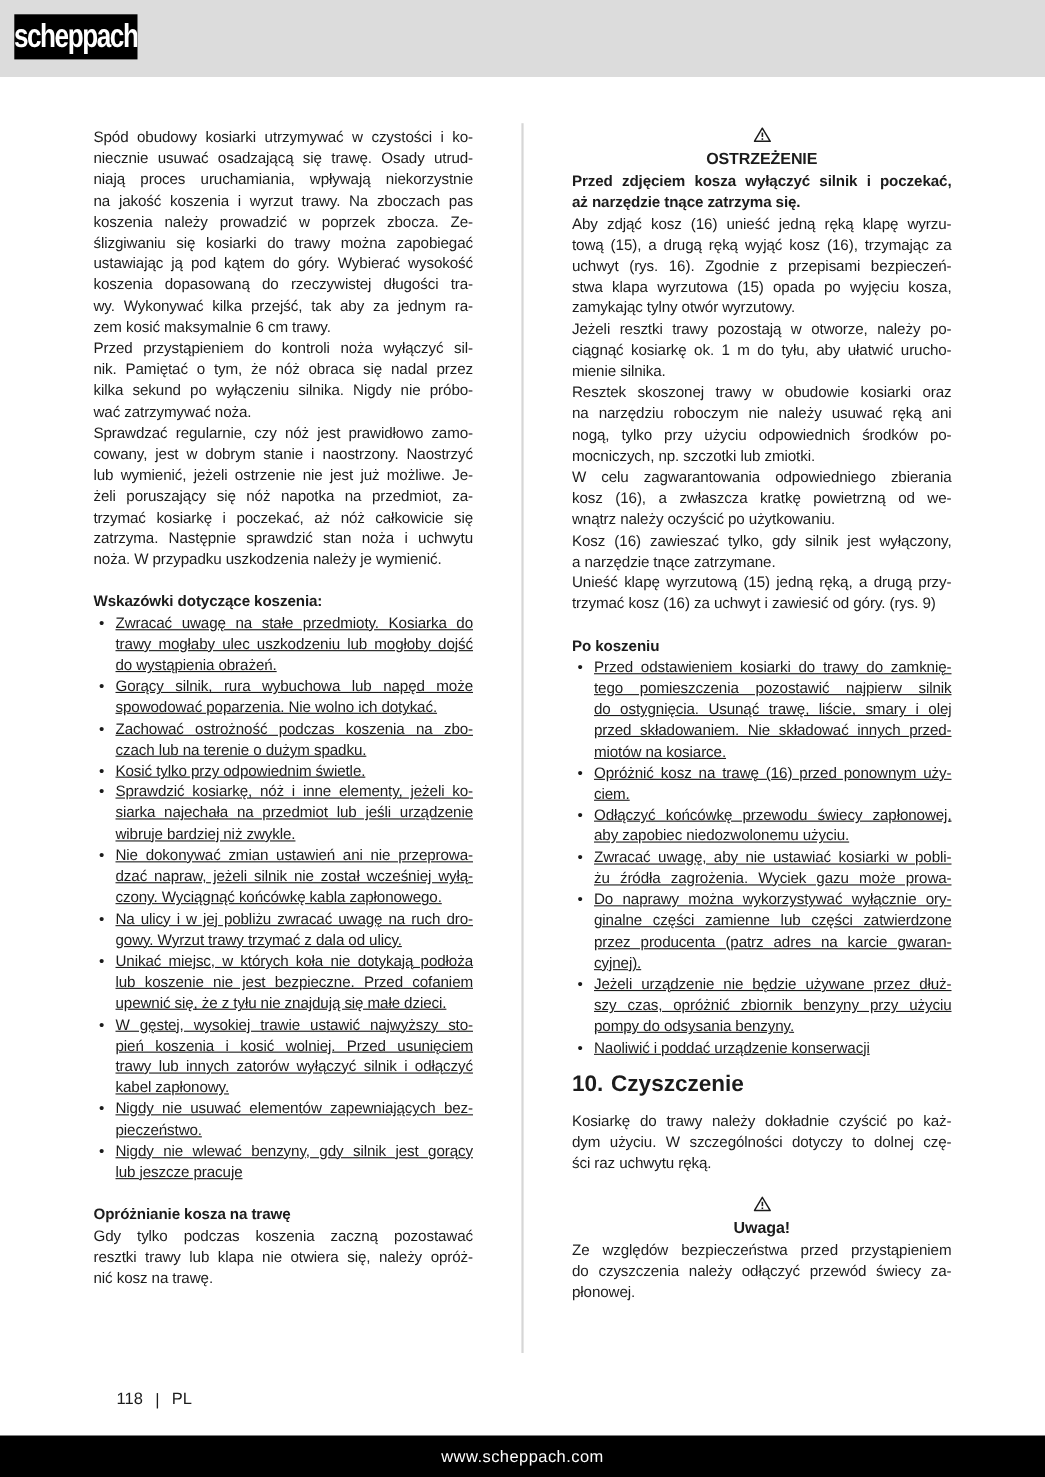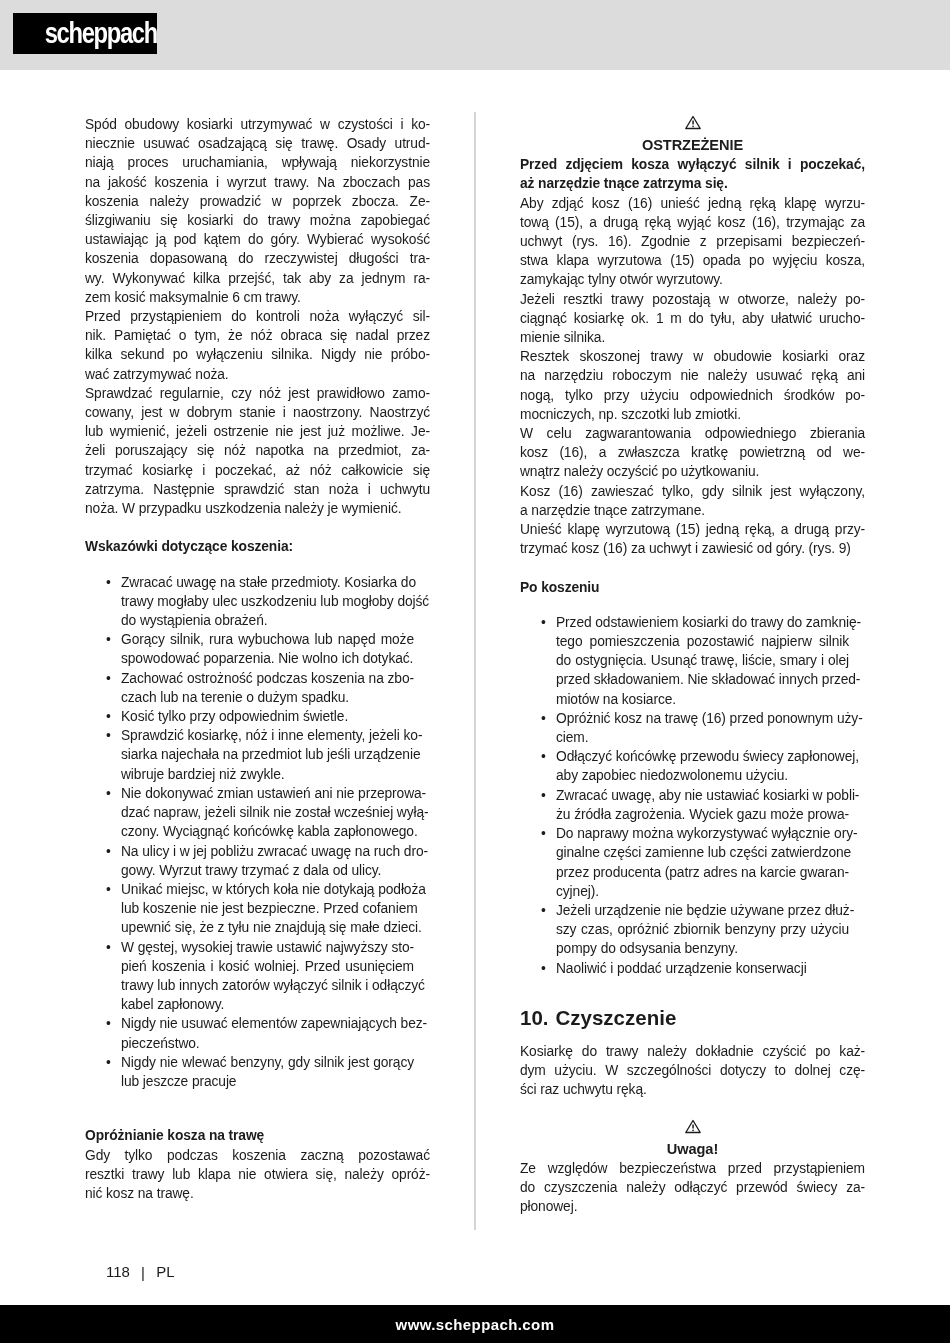--- a/index.html
+++ b/index.html
@@ -4,53 +4,53 @@
 <style>
   html,body{margin:0;padding:0;}
   body{
     width:950px;height:1343px;position:relative;background:#ffffff;
     font-family:"Liberation Sans",sans-serif;color:#1c1c1c;overflow:hidden;
   }
   
   .topbar{position:absolute;left:0;top:0;width:950px;height:70px;background:#dcdcdc;}
   .logo-box{
     position:absolute;left:13px;top:13px;width:112px;height:41px;background:#000;
-    display:flex;align-items:center;justify-content:center;overflow:hidden;padding-left:32px;
+    display:flex;align-items:center;justify-content:center;overflow:hidden;
   }
   .logo-text{
     color:#fff;font-weight:bold;font-size:27px;letter-spacing:-1.5px;
     transform:scale(0.88,1.12);transform-origin:center;
   }
   
   .col{position:absolute;top:115px;width:345px;font-size:13.8px;letter-spacing:-0.1px;}
   .col-left{left:85px;}
   .col-right{left:520px;}
   .divider{position:absolute;left:474px;top:112px;width:2px;height:1118px;background:#d6d6d6;}
 
   .ln{line-height:19.2px;white-space:nowrap;text-align:justify;}
   .ln.jf{text-align-last:justify;}
   .para{margin:0;}
   .para.bold{font-weight:bold;}
   .sec-h{font-weight:bold;line-height:19.2px;white-space:nowrap;}
   .warn-h{font-weight:bold;line-height:19.2px;font-size:14.6px;display:flex;align-items:center;gap:6px;white-space:nowrap;flex-direction:column;}
   .warn-h svg{display:block;}
-  .blist{margin:16px;}
+  .blist{margin:0;text-decoration:underline;}
   .bitem{position:relative;padding-left:20px;}
   .bitem::before{content:"\2022";position:absolute;left:5px;top:0;line-height:19.2px;}
   .chap-h{font-size:20.5px;font-weight:bold;line-height:28px;display:flex;gap:7px;white-space:nowrap;letter-spacing:0;}
   .gap{height:19.2px;}
   .gap.half{height:10px;}
 
   
   .page-info{position:absolute;left:106px;top:1263px;font-size:15px;letter-spacing:0;}
   .page-info .sep{display:inline-block;margin:0 7px;transform:translateY(1px);}
   .bottombar{
     position:absolute;left:0;top:1305px;width:950px;height:38px;background:#000;
     color:#fff;display:flex;align-items:center;justify-content:center;
-    font-weight:bold;font-size:15px;letter-spacing:0.4px;
+    font-weight:normal;font-size:15px;letter-spacing:0.4px;
   }
 </style>
 </head>
 <body>
 
 <div class="topbar">
   <div class="logo-box">
     <span class="logo-text">scheppach</span>
   </div>
 </div>

